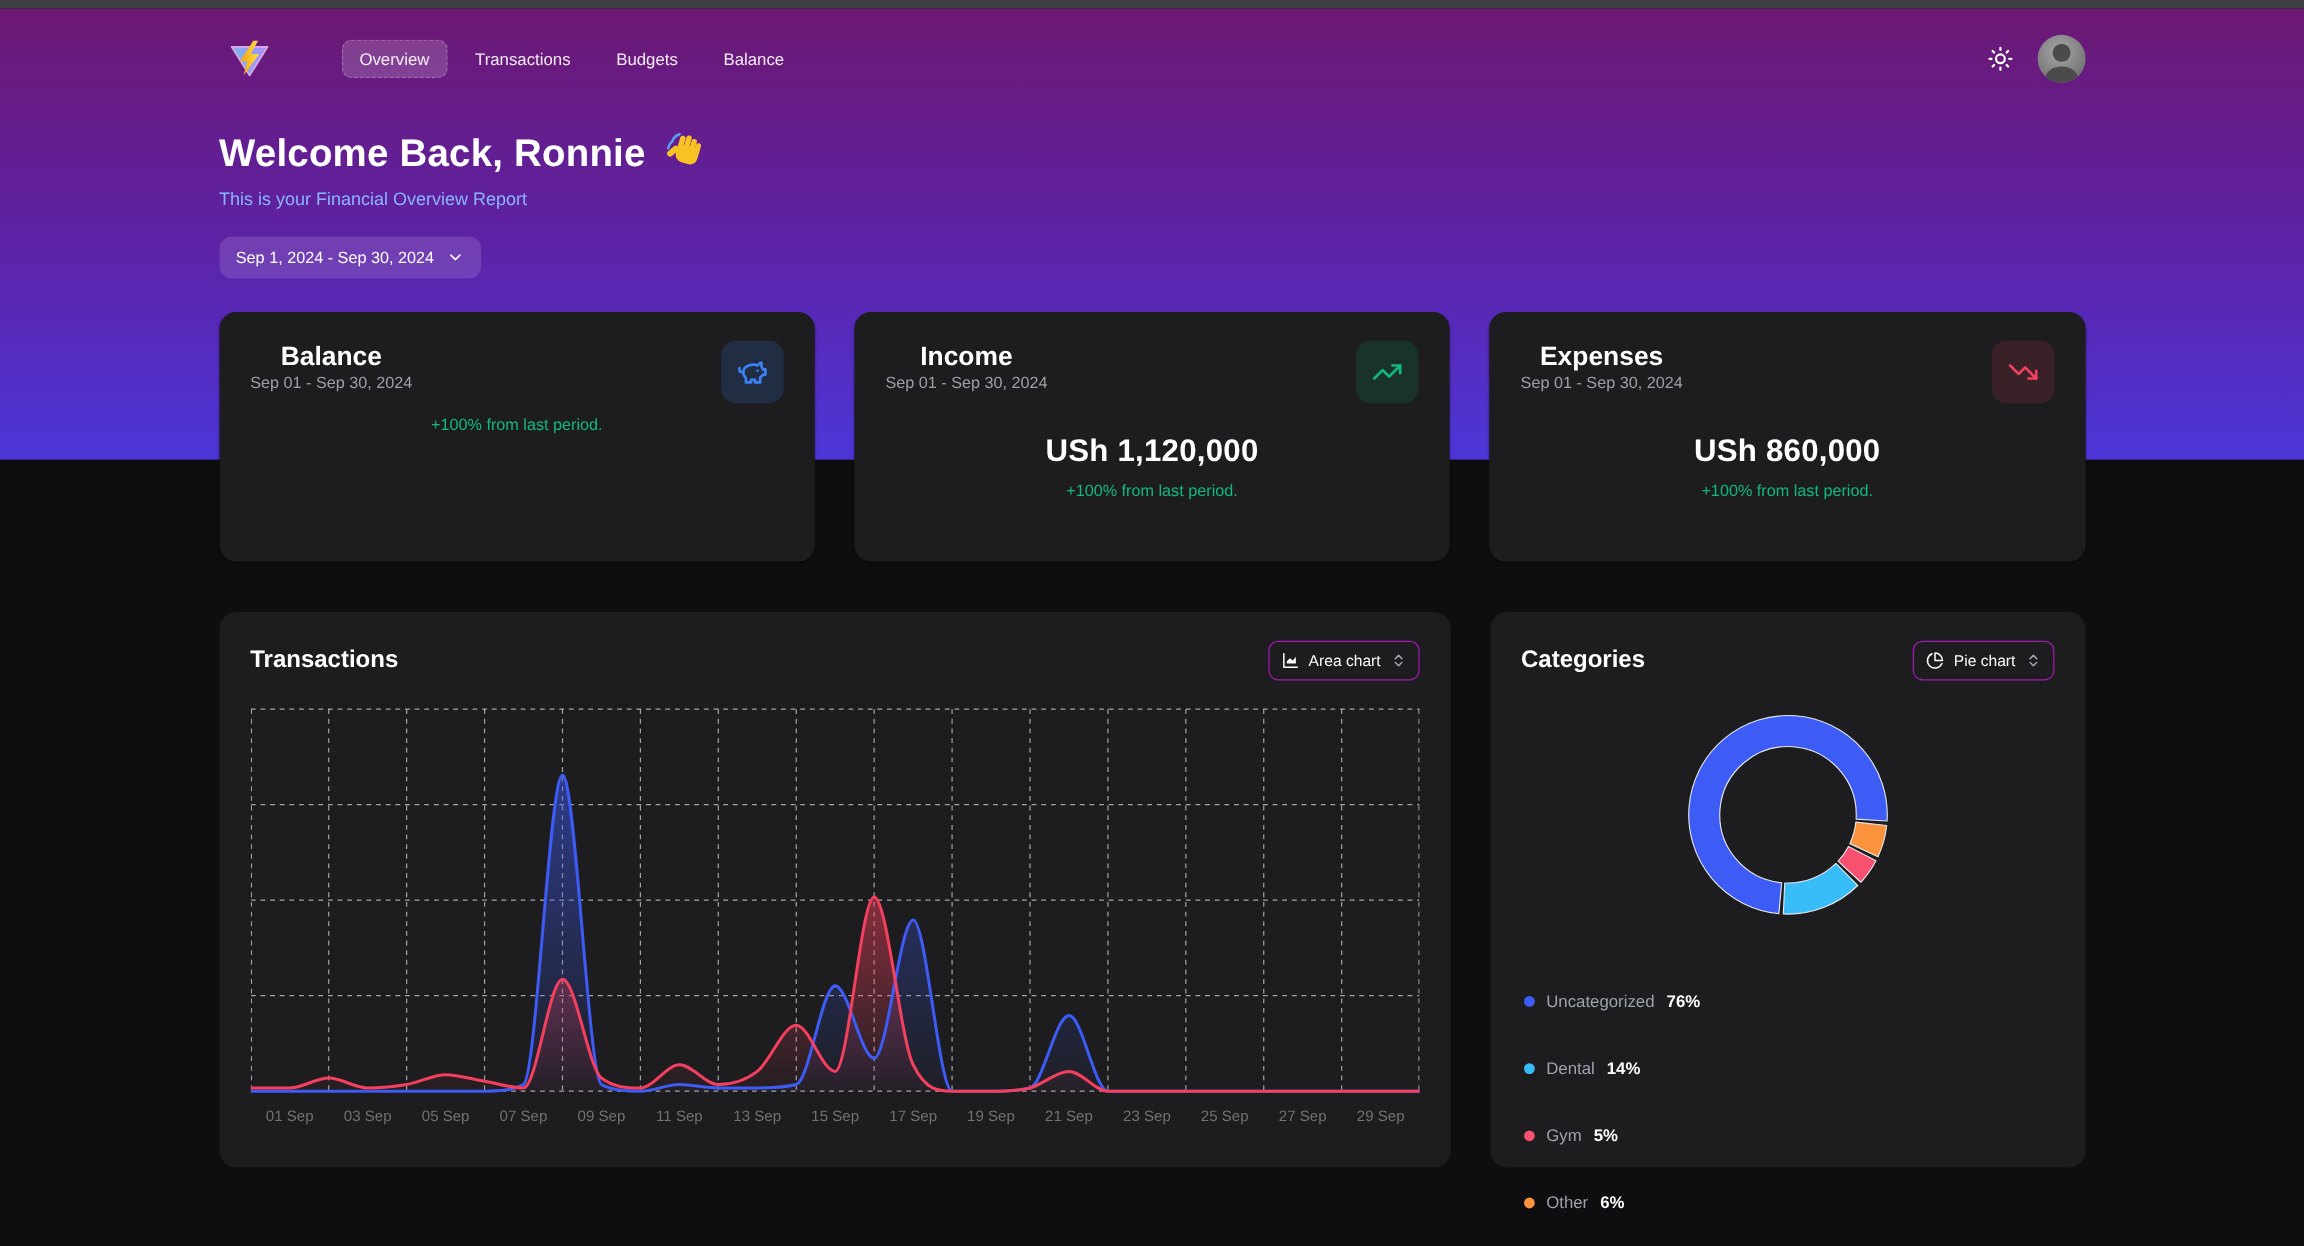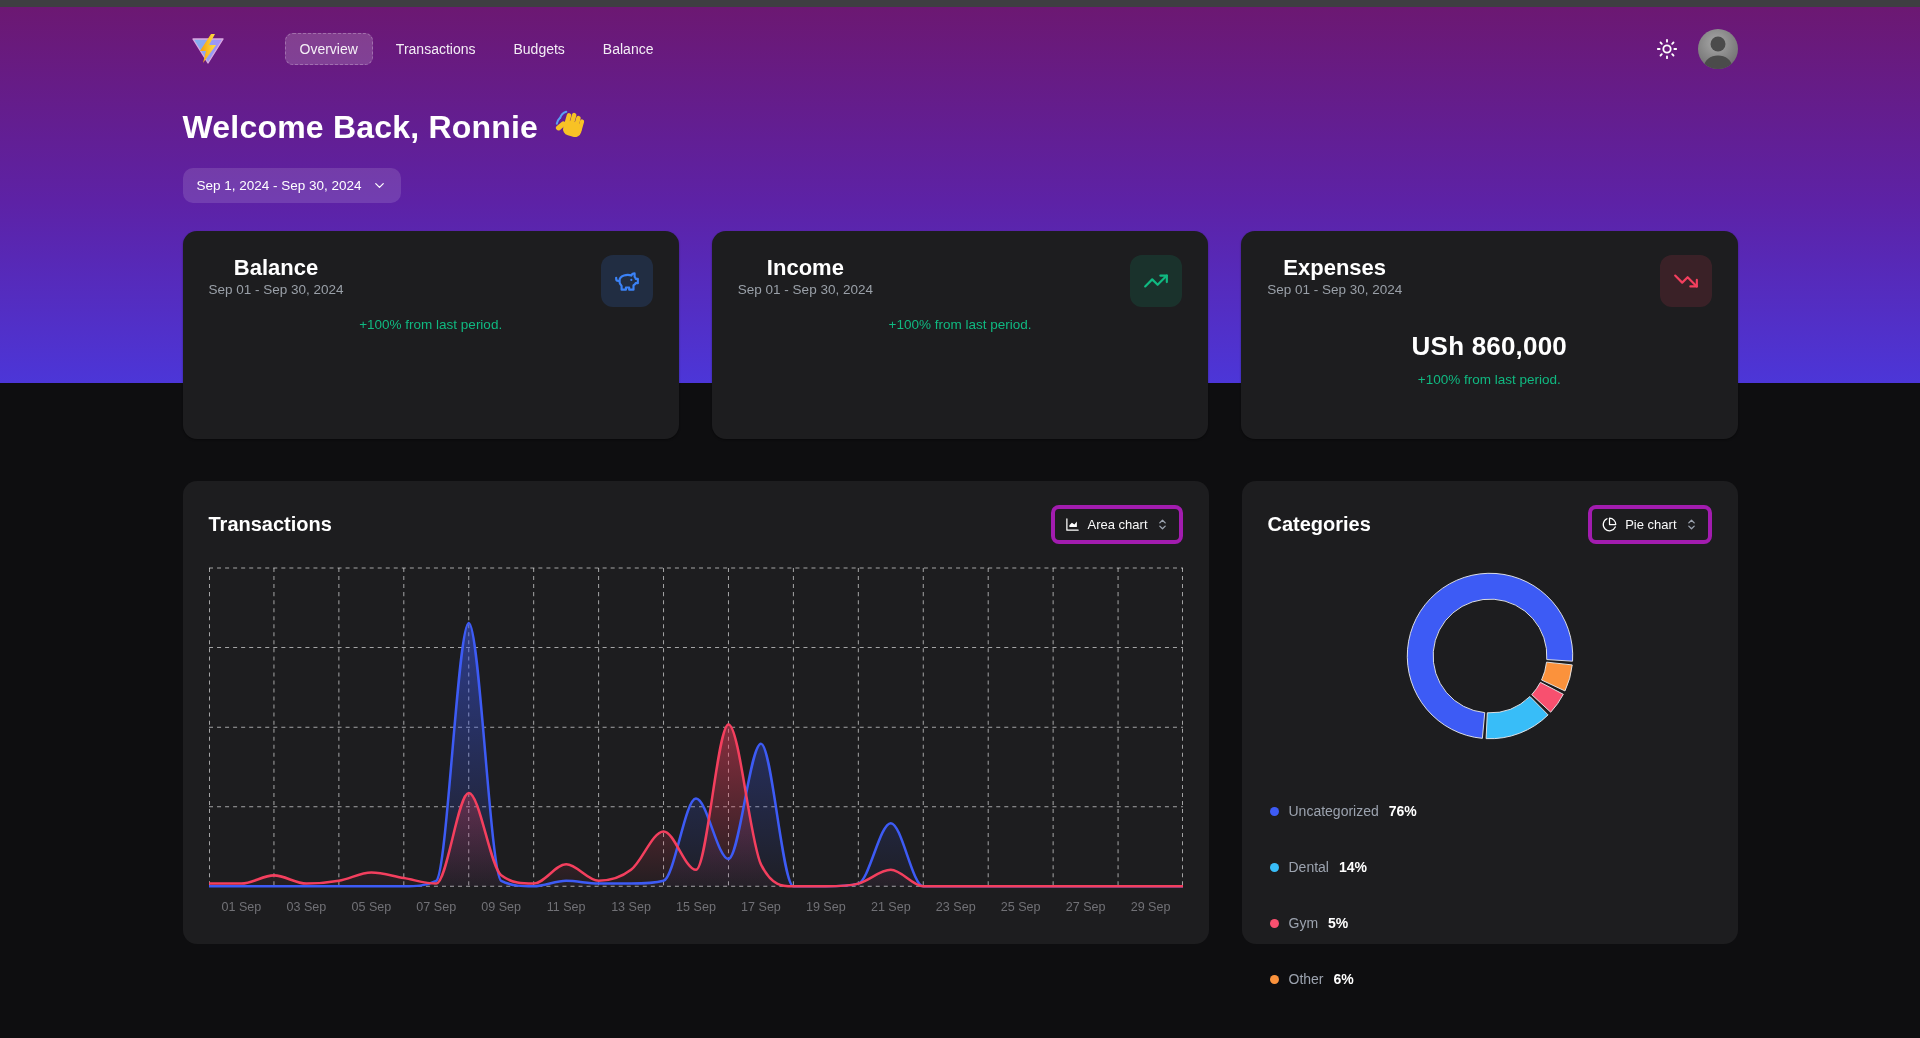--- a/index.html
+++ b/index.html
@@ -61,21 +61,21 @@
   .card-value { margin-top:24px; font-size:26px; font-weight:700; letter-spacing:.2px; }
   .card-delta { margin-top:10px; font-size:13.5px; color:#10b981; }
 
   
   .panels { margin-top:42px; display:grid; grid-template-columns:1026px 496px; gap:33px; }
   .panel { background:#1d1d1f; border-radius:14px; padding:24px 26px; height:463px; }
   .panel-head { display:flex; justify-content:space-between; align-items:center; }
   .panel-title { font-size:20px; font-weight:700; }
   .select-btn {
     display:inline-flex; align-items:center; gap:8px;
-    background:transparent; border:4px solid #a21caf; border-radius:8px;
+    background:transparent; border:1px solid #a21caf; border-radius:8px;
     padding:8px 10px; color:#fafafa; font-size:13px; font-family:inherit; cursor:pointer;
   }
   .tx-chart { margin-top:20px; width:100%; }
   .donut-wrap { display:flex; justify-content:center; margin-top:18px; }
   .legend { margin-top:22px; display:flex; flex-direction:column; gap:9px; padding-left:2px; }
   .legend-row { display:flex; align-items:center; gap:10px; font-size:14px;margin-top:31px; }
   .legend-dot { width:9px; height:9px; border-radius:50%; flex:none; }
   .legend-label { color:#9ca3af; }
   .legend-pct { color:#fff; font-weight:700; }
 </style>
@@ -143,20 +143,21 @@
       <g transform="rotate(16 20 20)" fill="#f8c225">
         <rect x="10" y="6" width="4.8" height="16" rx="2.4"></rect>
         <rect x="15.2" y="4.3" width="4.8" height="18" rx="2.4"></rect>
         <rect x="20.4" y="6" width="4.8" height="16" rx="2.4"></rect>
         <rect x="25.2" y="8.6" width="4.5" height="13" rx="2.25"></rect>
         <rect x="10" y="13.5" width="19.7" height="15.5" rx="7"></rect>
         <rect x="4.5" y="15.5" width="5.4" height="12" rx="2.7" transform="rotate(34 7.2 21.5)"></rect>
       </g>
     </svg>
   </div>
+  <div class="subtitle">This is your Financial Overview Report</div>
 
   <button class="date-btn">
     <span>Sep 1, 2024 - Sep 30, 2024</span>
     <svg width="15" height="15" viewBox="0 0 24 24" fill="none" stroke="#fff" stroke-width="2" stroke-linecap="round" stroke-linejoin="round">
       <path d="m6 9 6 6 6-6"></path>
     </svg>
   </button>
 
   
   <div class="cards">
@@ -184,20 +185,21 @@
           <div class="card-title">Income</div>
           <div class="card-period">Sep 01 - Sep 30, 2024</div>
         </div>
         <div class="icon-box green">
           <svg width="26" height="26" viewBox="0 0 24 24" fill="none" stroke="#10b981" stroke-width="2" stroke-linecap="round" stroke-linejoin="round">
             <polyline points="22 7 13.5 15.5 8.5 10.5 2 17"></polyline>
               <polyline points="16 7 22 7 22 13"></polyline>
           </svg>
         </div>
       </div>
+      <div class="card-value">USh 1,120,000</div>
       <div class="card-delta">+100% from last period.</div>
     </div>
 
     <div class="card">
       <div class="card-head">
         <div>
           <div class="card-title">Expenses</div>
           <div class="card-period">Sep 01 - Sep 30, 2024</div>
         </div>
         <div class="icon-box red">

